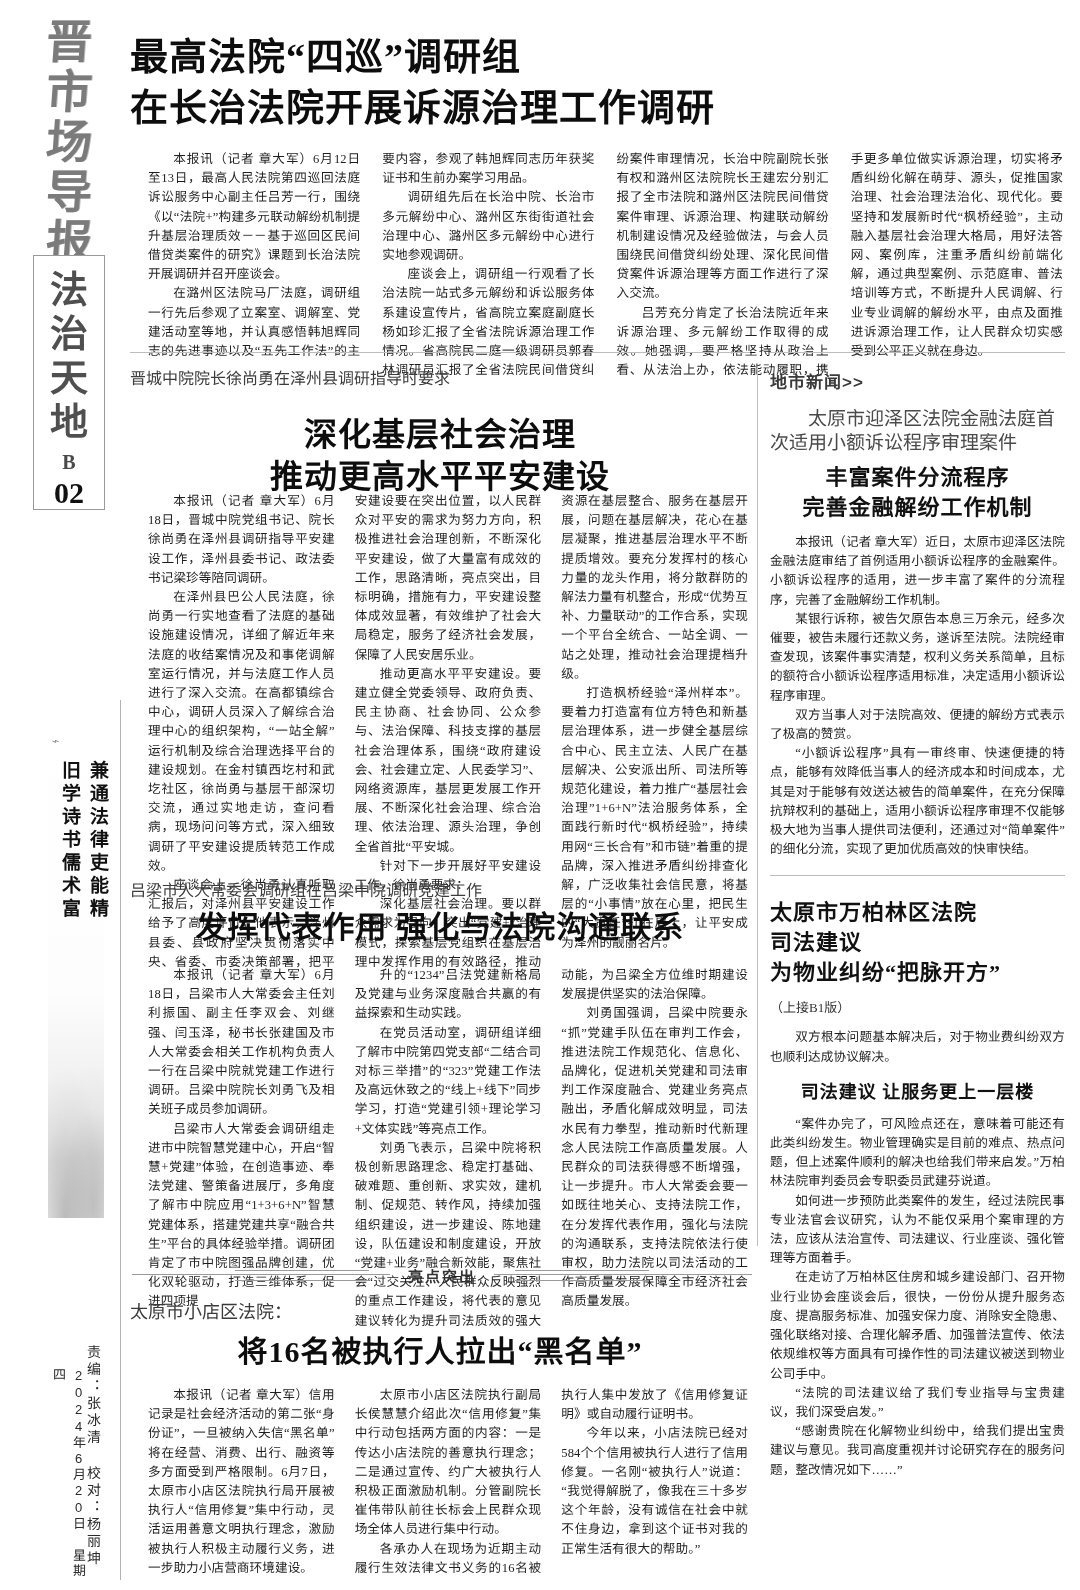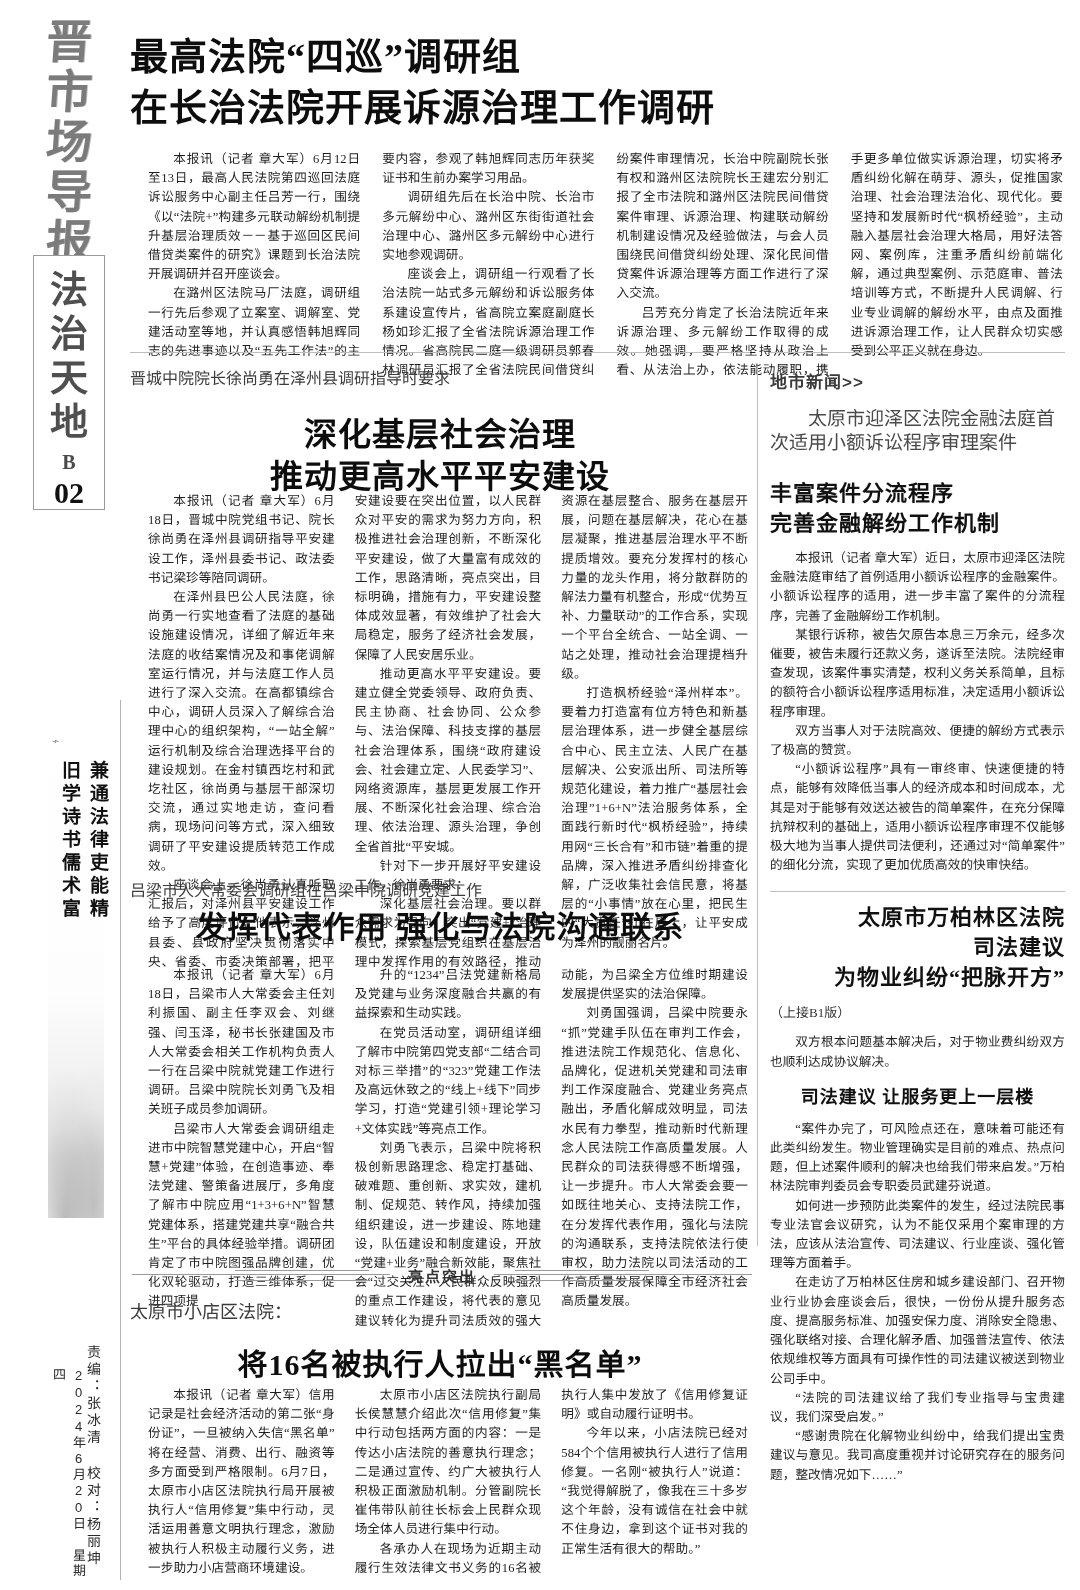--- a/index.html
+++ b/index.html
@@ -159,44 +159,44 @@
     border-top:1px solid #9b9b9b;border-bottom:1px solid #9b9b9b;
   }
   .banner .btxt{
     padding:0 18px;font-size:15px;font-weight:700;color:#333;letter-spacing:2px;
     font-family:"Liberation Sans","DejaVu Sans",sans-serif;
   }
 
   
   .art4{position:absolute;left:130px;top:1300px;width:620px;}
   .art4 .kicker{font-size:18px;line-height:24px;color:#3a3a3a;}
-  .headline4{text-align:center;font-weight:700;color:#0d0d0d;margin-top:21px;}
+  .headline4{text-align:center;font-weight:700;color:#0d0d0d;margin-top:8px;}
   .headline4 .l{font-size:30px;line-height:40px;letter-spacing:1px;}
   .cols3-c{
     position:absolute;left:148px;top:1386px;width:600px;
     column-count:3;column-gap:20px;
   }
 
   
   .rcol{position:absolute;left:770px;top:368px;width:295px;}
   .rlabel{
     font-size:17px;font-weight:700;color:#3a3a3a;letter-spacing:1px;
     font-family:"Liberation Sans","DejaVu Sans",sans-serif;
   }
   .r-kicker{
     margin-top:14px;font-size:19px;line-height:24px;color:#4a4a4a;text-indent:2em;
     font-family:"Liberation Serif","DejaVu Serif",serif;
   }
   .r-head{
-    margin-top:24px;font-weight:700;color:#111;
+    margin-top:8px;text-align:center;font-weight:700;color:#111;
   }
   .r-head .l{font-size:22px;line-height:30px;letter-spacing:1px;}
   .r-body{margin-top:10px;}
   .r-rule{width:295px;height:1px;background:#bdbdbd;margin:16px 0 0 0;}
-  .r-head2{margin-top:11px;text-align:right;font-weight:700;color:#111;}
+  .r-head2{margin-top:22px;text-align:left;font-weight:700;color:#111;}
   .r-head2 .l{font-size:22px;line-height:30px;letter-spacing:1px;}
   .r-cont{font-size:13px;line-height:20px;color:#333;margin-top:10px;
           font-family:"Liberation Serif","DejaVu Serif",serif;}
   .r-sub{margin-top:12px;text-align:center;font-weight:700;font-size:18px;
          line-height:26px;color:#111;letter-spacing:1px;}
 </style>
 </head>
 <body>
 
 <div class="page">

